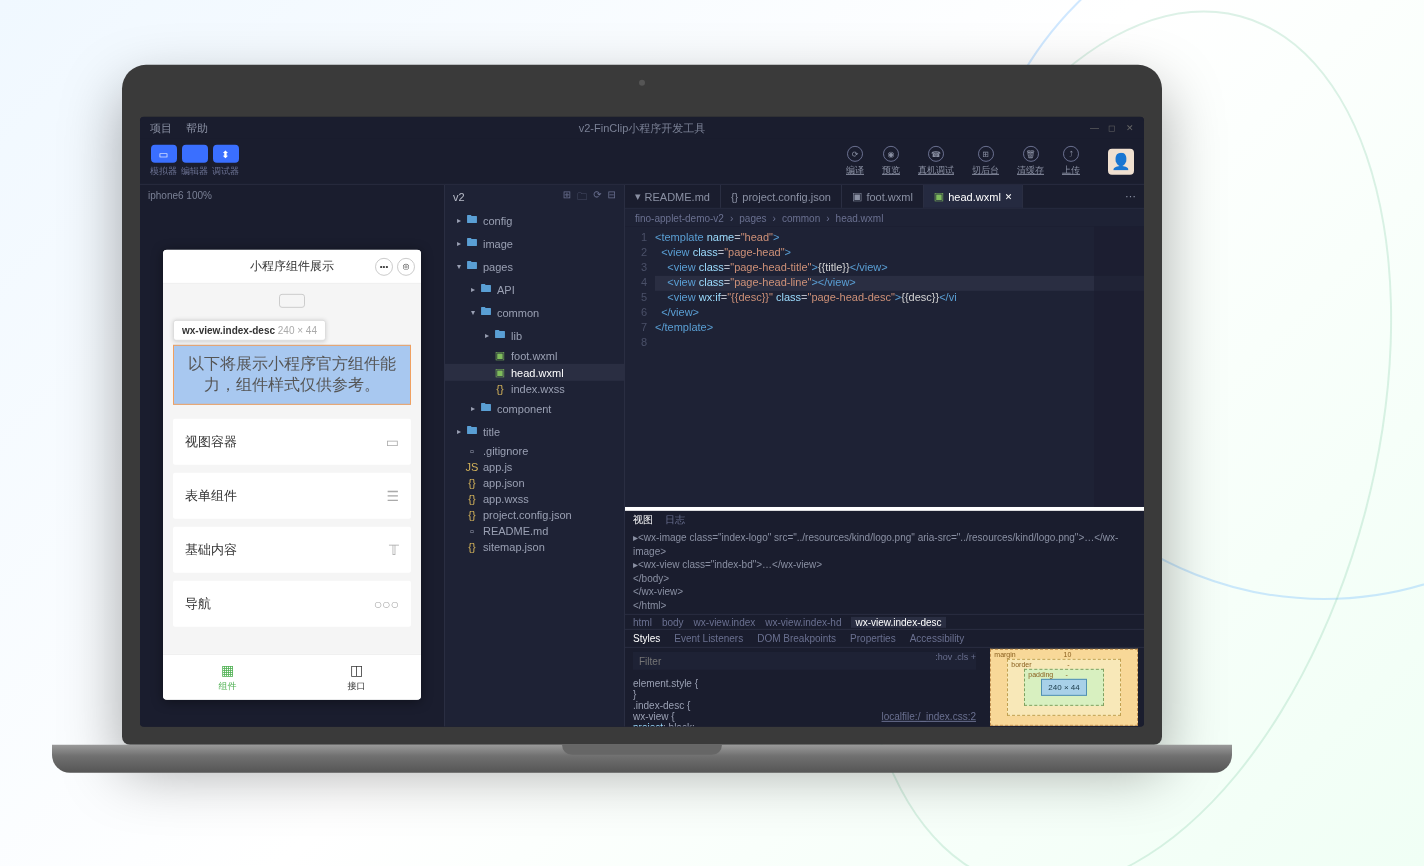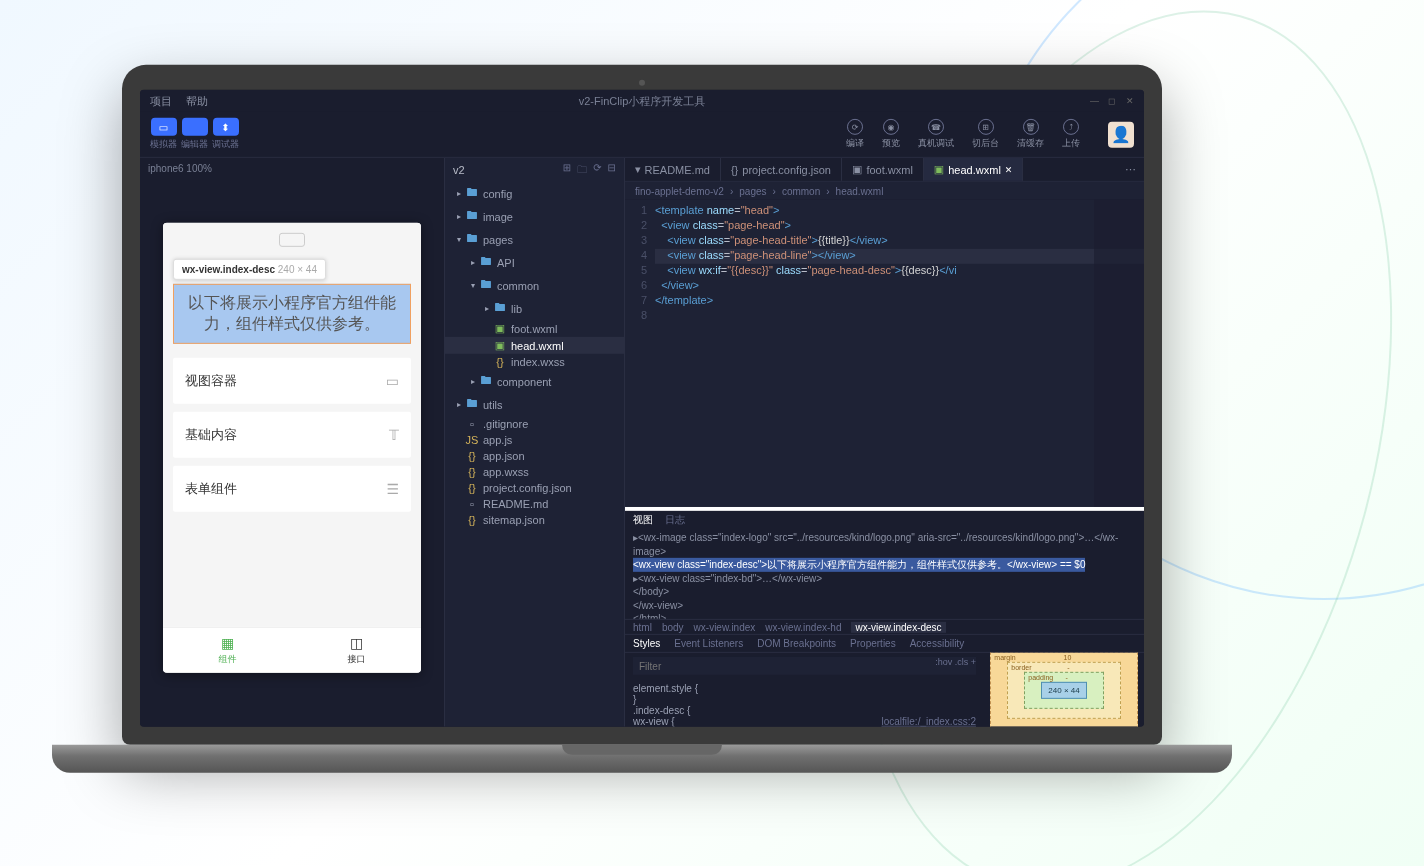--- a/index.html
+++ b/index.html
@@ -5,21 +5,21 @@
 * { margin: 0; padding: 0; box-sizing: border-box; font-family: -apple-system, "Segoe UI", sans-serif; }
 body { background: linear-gradient(135deg, #f0f8ff 0%, #ffffff 50%, #f0fff5 100%); width: 1424px; height: 866px; overflow: hidden; position: relative; }
 
 
 .bg-curve { position: absolute; border: 2px solid; border-radius: 50%; pointer-events: none; }
 .bg-curve-1 { width: 700px; height: 700px; right: -250px; top: -100px; border-color: rgba(100,180,255,0.3); }
 .bg-curve-2 { width: 500px; height: 900px; right: 50px; top: 0; border-color: rgba(120,200,160,0.25); transform: rotate(15deg); }
 
 
 .laptop { position: absolute; left: 50%; top: 50%; transform: translate(-50%, -52%); }
-.laptop-screen-frame { width: 1040px; height: 680px; background: #3a3a3a; border-radius: 24px 24px 8px 8px; padding: 25px 18px 18px 18px; position: relative; box-shadow: 0 25px 60px rgba(0,0,0,0.35); }
+.laptop-screen-frame { width: 1040px; height: 680px; background: #3a3a3a; border-radius: 24px 24px 8px 8px; padding: 52px 18px 18px 18px; position: relative; box-shadow: 0 25px 60px rgba(0,0,0,0.35); }
 .laptop-camera { position: absolute; top: 15px; left: 50%; transform: translateX(-50%); width: 6px; height: 6px; background: #555; border-radius: 50%; }
 .laptop-base { width: 1180px; height: 28px; background: linear-gradient(#9a9a9a, #707070 40%, #555 100%); margin: 0 auto; border-radius: 0 0 18px 18px; position: relative; left: -70px; }
 .laptop-notch { position: absolute; top: 0; left: 50%; transform: translateX(-50%); width: 160px; height: 10px; background: #666; border-radius: 0 0 10px 10px; }
 
 
 .ide { width: 100%; height: 100%; background: #1a1d2e; color: #b8bcc8; font-size: 11px; display: flex; flex-direction: column; overflow: hidden; border-radius: 4px; }
 
 
 .menubar { height: 22px; display: flex; align-items: center; padding: 0 10px; gap: 14px; position: relative; background: #1a1d2e; }
 .menubar-item { color: #8a90a3; font-size: 11px; cursor: pointer; }
@@ -29,21 +29,21 @@
 
 
 .toolbar { height: 46px; display: flex; align-items: center; padding: 0 10px; gap: 6px; background: #1a1d2e; border-bottom: 1px solid #2a2e42; }
 .mode-buttons { display: flex; gap: 4px; }
 .mode-btn { display: flex; flex-direction: column; align-items: center; gap: 2px; }
 .mode-btn-icon { width: 26px; height: 18px; background: #3a6fff; border-radius: 4px; display: flex; align-items: center; justify-content: center; color: white; font-size: 10px; }
 .mode-btn-label { font-size: 9px; color: #6a7090; }
 .toolbar-right { margin-left: auto; display: flex; gap: 18px; align-items: center; }
 .toolbar-action { display: flex; flex-direction: column; align-items: center; gap: 2px; cursor: pointer; }
 .toolbar-action-icon { width: 16px; height: 16px; border: 1px solid #6a7090; border-radius: 50%; display: flex; align-items: center; justify-content: center; font-size: 8px; color: #8a90a3; }
-.toolbar-action-label { font-size: 9px; color: #8a90a3; }
+.toolbar-action-label { font-size: 9px; color: #8a90a3; text-decoration: underline; }
 .avatar { width: 26px; height: 26px; background: #f0e0d0; border-radius: 4px; margin-left: 10px; display:flex; align-items:center; justify-content:center; font-size:16px; }
 
 
 .main { flex: 1; display: flex; overflow: hidden; }
 
 
 .sim-panel { width: 305px; background: #1a1d2e; display: flex; flex-direction: column; border-right: 1px solid #2a2e42; }
 .sim-status { height: 20px; padding: 0 8px; display: flex; align-items: center; font-size: 10px; color: #7a8095; }
 .sim-phone-wrap { flex: 1; display: flex; align-items: flex-start; justify-content: center; padding-top: 45px; }
 .phone { width: 258px; height: 450px; background: #fff; border-radius: 4px; overflow: hidden; display: flex; flex-direction: column; color: #333; box-shadow: 0 2px 12px rgba(0,0,0,0.4); }
@@ -188,40 +188,51 @@
           <div class="avatar" data-interactable="true">👤</div>
         </div>
       </div>
 
       <div class="main">
 
         <div class="sim-panel" data-interactable="false">
           <div class="sim-status" data-interactable="false">iphone6 100%</div>
           <div class="sim-phone-wrap">
             <div class="phone" data-interactable="true">
+              <div class="phone-header" data-interactable="false">
+                <span data-interactable="false">小程序组件展示</span>
+                <div class="phone-header-btns">
+                  <span class="phone-header-btn" data-interactable="true">•••</span>
+                  <span class="phone-header-btn" data-interactable="true">◎</span>
+                </div>
+              </div>
               <div class="phone-body">
                 <div class="phone-logo-row">
                     <div class="phone-logo" data-interactable="false"></div>
                   </div>
                 <div class="tooltip-box" data-interactable="false">
                   <b>wx-view.index-desc</b>&nbsp;<span class="dim">240 × 44</span>
                 </div>
                 <div class="sel-text" data-interactable="true">以下将展示小程序官方组件能力，组件样式仅供参考。</div>
                 <div id="phone-menu">
                     <div class="menu-item" data-interactable="true">
        <span data-interactable="false">视图容器</span>
        <span class="menu-icon" data-interactable="false">▭</span>
      </div>
                     <div class="menu-item" data-interactable="true">
+       <span data-interactable="false">表单组件</span>
+       <span class="menu-icon" data-interactable="false">☰</span>
+     </div>
+                    <div class="menu-item" data-interactable="true">
        <span data-interactable="false">基础内容</span>
        <span class="menu-icon" data-interactable="false">𝕋</span>
      </div>
                     <div class="menu-item" data-interactable="true">
-       <span data-interactable="false">表单组件</span>
-       <span class="menu-icon" data-interactable="false">☰</span>
+       <span data-interactable="false">导航</span>
+       <span class="menu-icon" data-interactable="false">○○○</span>
      </div>
                   </div>
               </div>
               <div class="phone-tabbar" id="phone-tabbar" data-interactable="false">
                   <div class="phone-tab active" data-interactable="true">
        <span class="phone-tab-icon" data-interactable="false">▦</span>
        <span data-interactable="false">组件</span>
      </div>
                   <div class="phone-tab " data-interactable="true">
        <span class="phone-tab-icon" data-interactable="false">◫</span>
@@ -289,21 +300,21 @@
        <span data-interactable="false">index.wxss</span>
      </div>
               <div class="tree-item " style="padding-left:22px" data-interactable="true">
        <span class="tree-arrow" data-interactable="false">▸</span>
        <span class="tree-icon folder-icon" data-interactable="false">🖿</span>
        <span data-interactable="false">component</span>
      </div>
               <div class="tree-item " style="padding-left:8px" data-interactable="true">
        <span class="tree-arrow" data-interactable="false">▸</span>
        <span class="tree-icon folder-icon" data-interactable="false">🖿</span>
-       <span data-interactable="false">utils</span>
+       <span data-interactable="false">title</span>
      </div>
               <div class="tree-item " style="padding-left:8px" data-interactable="true">
        <span class="tree-arrow" data-interactable="false"></span>
        <span class="tree-icon" data-interactable="false">▫</span>
        <span data-interactable="false">.gitignore</span>
      </div>
               <div class="tree-item " style="padding-left:8px" data-interactable="true">
        <span class="tree-arrow" data-interactable="false"></span>
        <span class="tree-icon file-icon-yellow" data-interactable="false">JS</span>
        <span data-interactable="false">app.js</span>
@@ -393,21 +404,20 @@
             <div class="minimap" data-interactable="true"></div>
           </div>
 
           <div class="devtools" data-interactable="false">
             <div class="dt-tabs">
               <span class="active" data-interactable="true">视图</span>
               <span data-interactable="true">日志</span>
             </div>
             <div class="dt-elements" id="dt-elements" data-interactable="true">
                 <div data-interactable="true"><span class="">▸&lt;wx-image class="index-logo" src="../resources/kind/logo.png" aria-src="../resources/kind/logo.png"&gt;…&lt;/wx-image&gt;</span></div>
-                <div data-interactable="true"><span class="hl">  &lt;wx-view class="index-desc"&gt;以下将展示小程序官方组件能力，组件样式仅供参考。&lt;/wx-view&gt; == $0</span></div>
                 <div data-interactable="true"><span class="">▸&lt;wx-view class="index-bd"&gt;…&lt;/wx-view&gt;</span></div>
                 <div data-interactable="true"><span class="">&lt;/body&gt;</span></div>
                 <div data-interactable="true"><span class="">&lt;/wx-view&gt;</span></div>
                 <div data-interactable="true"><span class="">&lt;/html&gt;</span></div>
               </div>
             <div class="dt-path" id="dt-path" data-interactable="true">
                 <span class="" data-interactable="true">html</span>
                 <span class="" data-interactable="true">body</span>
                 <span class="" data-interactable="true">wx-view.index</span>
                 <span class="" data-interactable="true">wx-view.index-hd</span>

